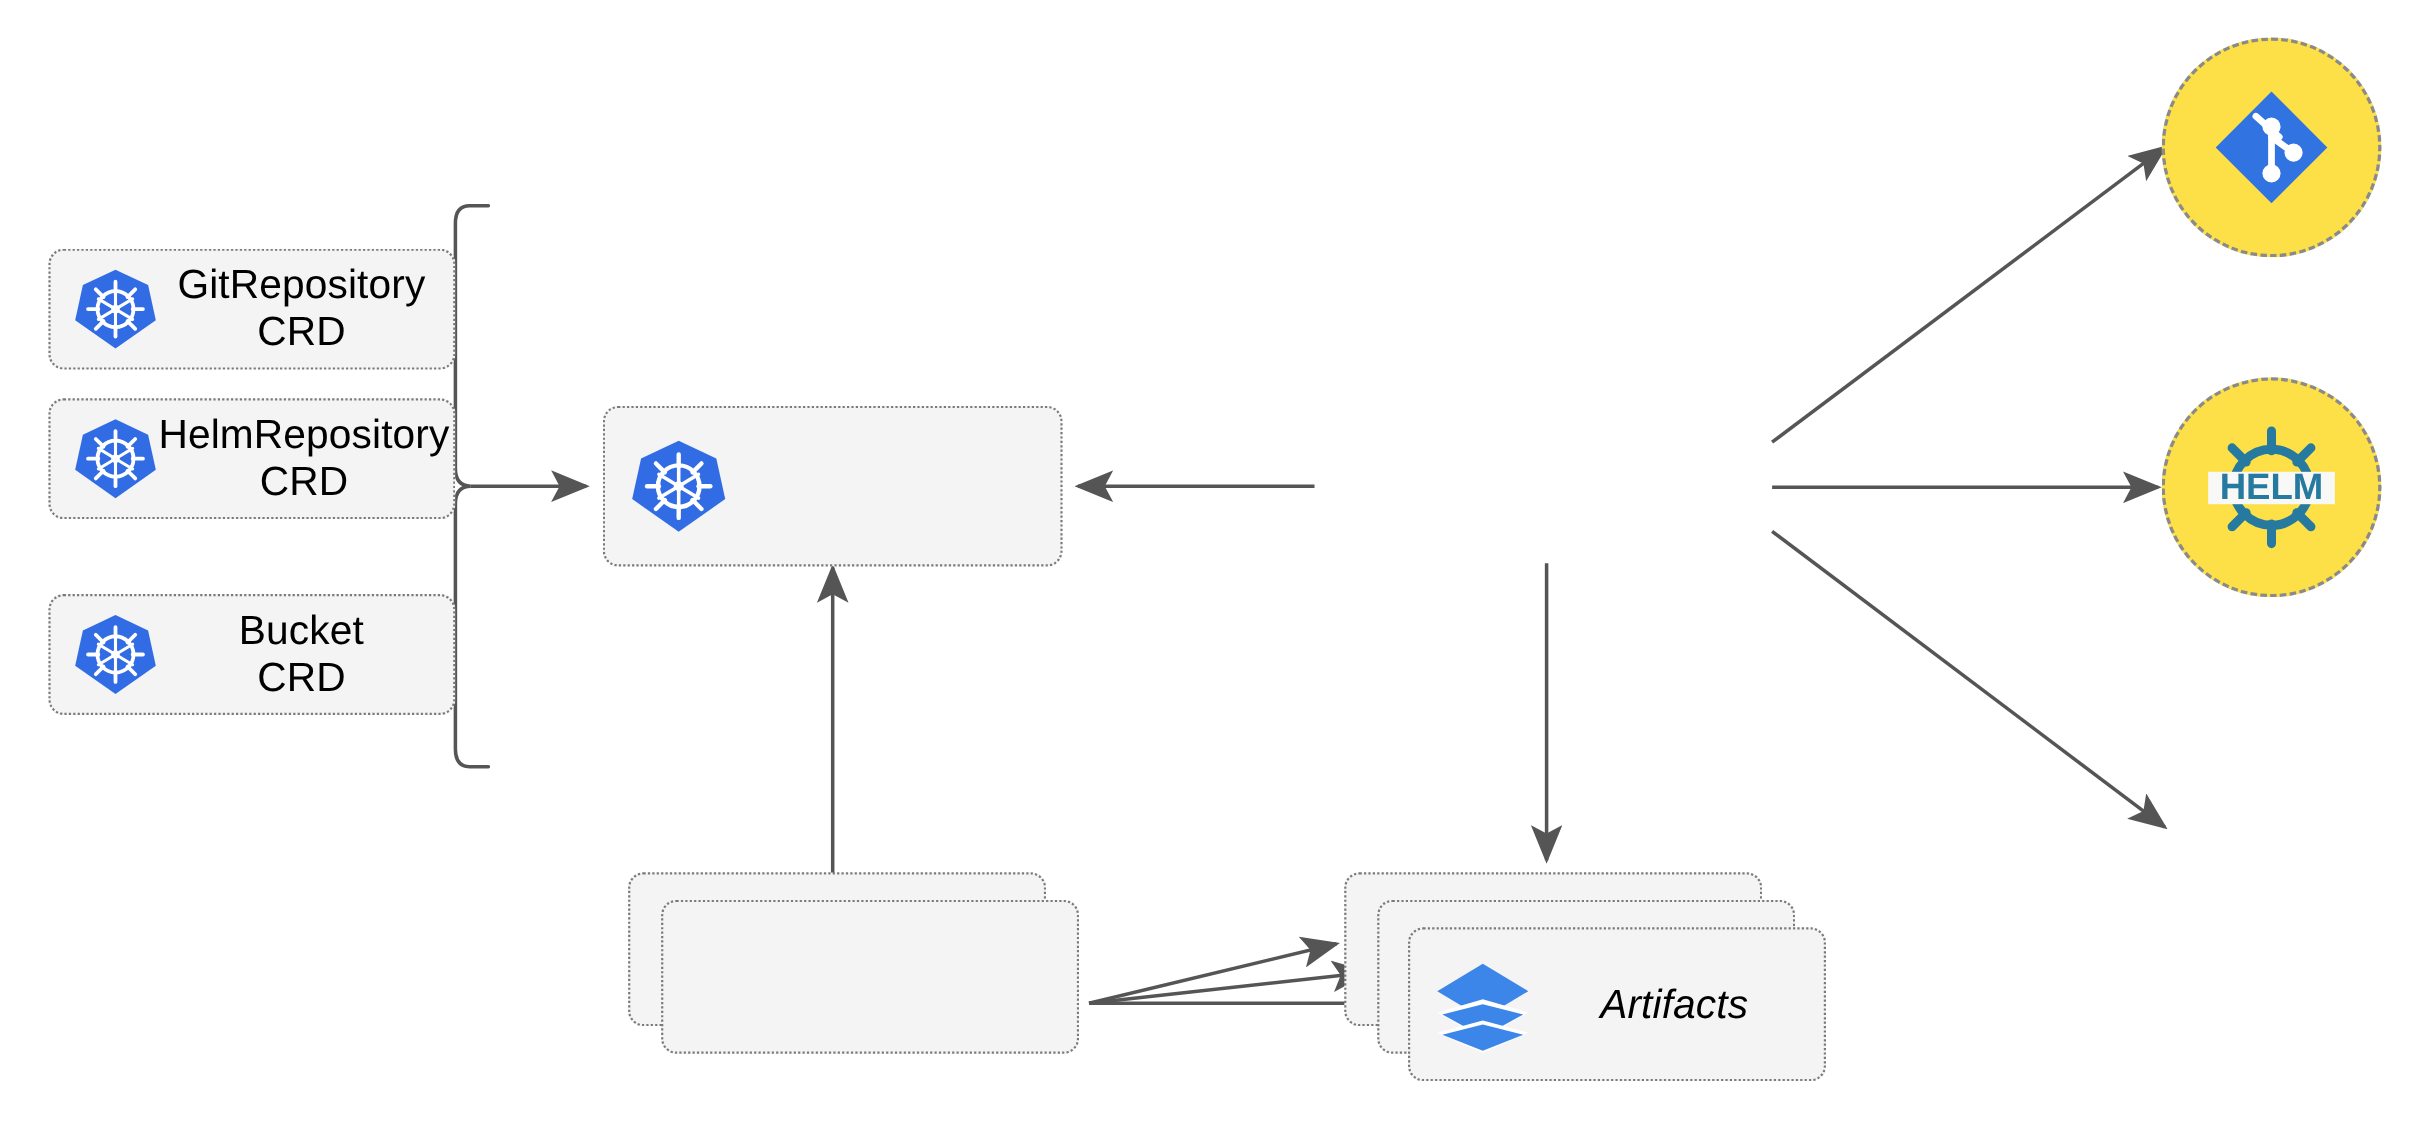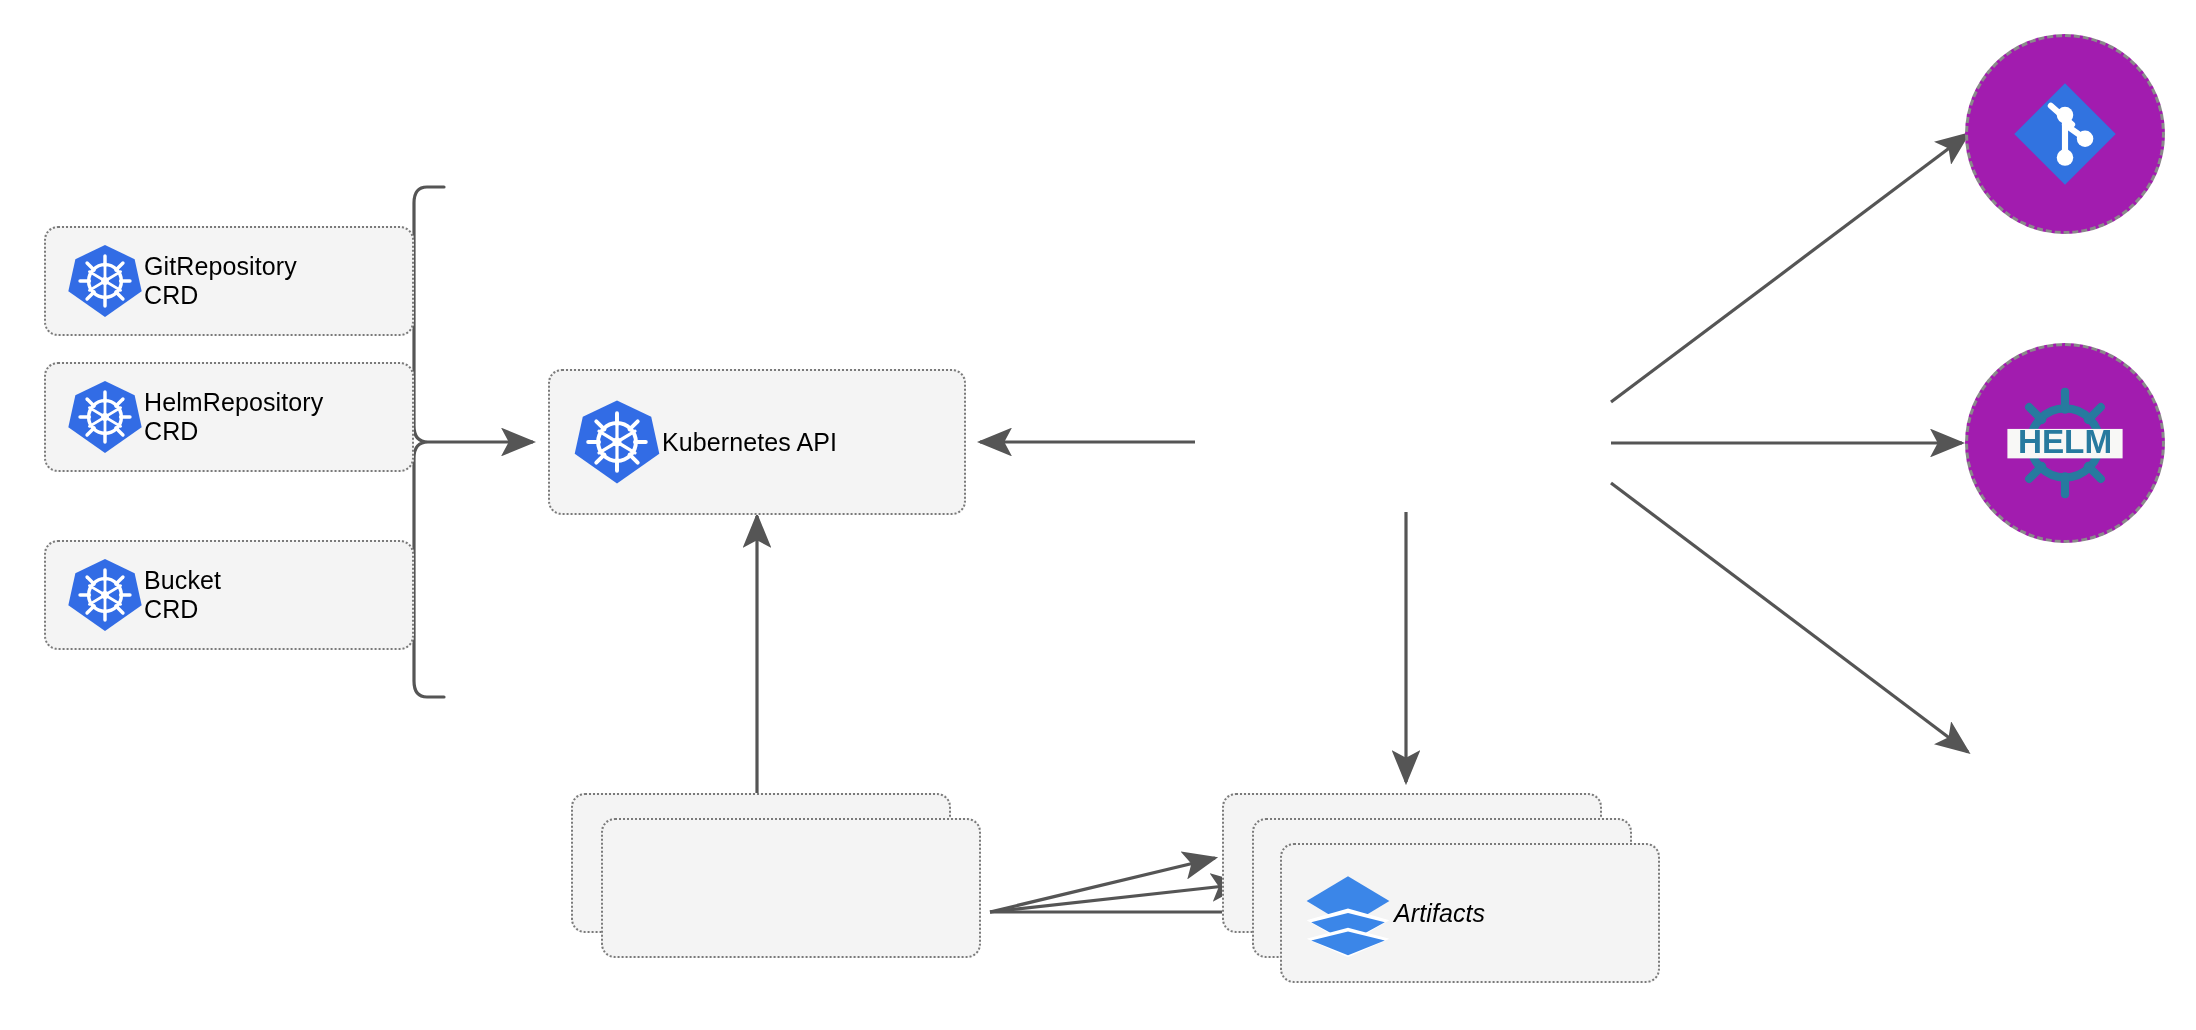--- a/index.html
+++ b/index.html
@@ -42,31 +42,32 @@
     background: #f4f4f4;
     border: 2px dotted #7a7a7a;
     border-radius: 14px;
   }
   .node .ico {
     flex: 0 0 auto;
     display: block;
   }
   .node .lbl {
     flex: 1 1 auto;
+    text-align: center;
     color: #000000;
-    font-size: 25px;
+    font-size: 37px;
     line-height: 1.16;
     letter-spacing: 0.1px;
     white-space: pre-line;
     padding-right: 8px;
   }
   .circ {
     position: absolute;
     box-sizing: border-box;
-    background: #a21caf;
+    background: #fde047;
     border: 3px dashed #8a8a8a;
     border-radius: 50%;
     display: flex;
     align-items: center;
     justify-content: center;
   }
 </style>
 </head>
 <body>
 
@@ -211,21 +212,20 @@
           <line x1="50" y1="50" x2="50" y2="27"></line>
             <line x1="50" y1="50" x2="70" y2="38"></line>
           <line x1="50" y1="50" x2="70" y2="62"></line>
             <line x1="50" y1="50" x2="50" y2="73"></line>
           <line x1="50" y1="50" x2="30" y2="62"></line>
             <line x1="50" y1="50" x2="30" y2="38"></line>
         </g>
         <circle cx="50" cy="50" r="5" fill="#ffffff"></circle>
       </svg>
     </span>
-    <span class="lbl">Kubernetes API</span>
   </div>
 
 
   <div class="node-ghost" style="left:571px; top:793px; width:380px; height:140px;"></div>
   <div class="node-ghost" style="left:601px; top:818px; width:380px; height:140px;"></div>
 
   <div class="node-ghost" style="left:1222px; top:793px; width:380px; height:140px;"></div>
   <div class="node-ghost" style="left:1252px; top:818px; width:380px; height:140px;"></div>
   <div class="node" style="left:1280px; top:843px; width:380px; height:140px;font-style:italic;">
     <span class="ico">

